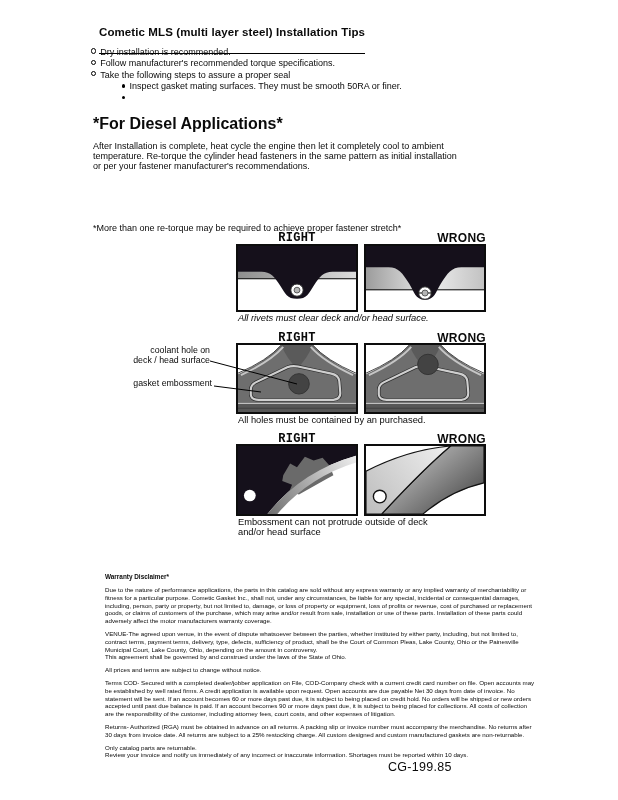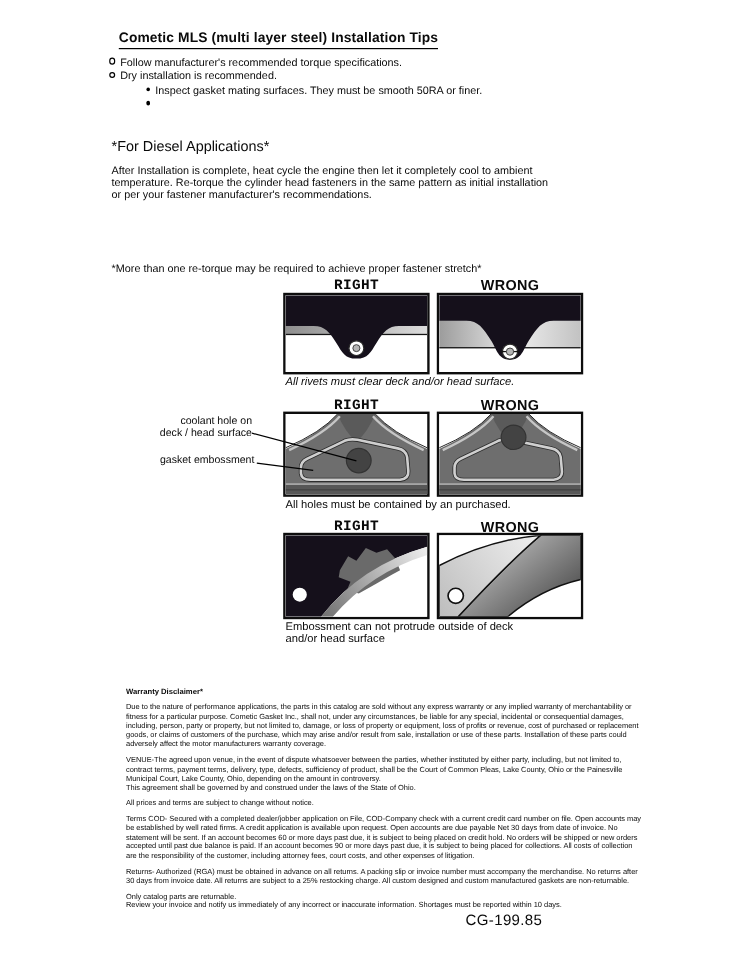--- a/index.html
+++ b/index.html
@@ -1,37 +1,37 @@
 <!DOCTYPE html>
 <html><head>
 <meta charset="utf-8">
 <style>
   html,body{margin:0;padding:0;}
   body{width:618px;height:800px;background:#ffffff;position:relative;overflow:hidden;
        font-family:"Liberation Sans","DejaVu Sans",sans-serif;color:#0a0a0a;}
   .abs{position:absolute;}
   
   .title{left:99px;top:26px;font-size:11.5px;font-weight:700;letter-spacing:.1px;
-         padding-bottom:2px;border-bottom:1.6px solid #000;margin:0;}
+         padding-bottom:15px;border-bottom:1.6px solid #000;margin:0;}
   
   .bullets{left:91px;top:47px;font-size:9px;line-height:11.4px;width:470px;}
   .b-row{white-space:nowrap;}
   .ring{display:inline-block;width:3.2px;height:3.2px;border:.9px solid #000;border-radius:50%;
         margin-right:4px;vertical-align:1.5px;}
   .dot{display:inline-block;width:3.4px;height:3.4px;background:#000;border-radius:50%;
        margin-right:4px;vertical-align:1.5px;}
   .sub{margin-left:31px;}
   
   .diesel{left:93px;top:115px;width:452px;}
-  .diesel h2{font-size:12px;font-weight:400;margin:0 0 9px 0;}
+  .diesel h2{font-size:16px;font-weight:700;margin:0 0 9px 0;}
   .diesel p{font-size:9px;line-height:9.9px;margin:0 0 9px 0;white-space:pre-line;}
   .diesel p.p2{margin-bottom:11px;}
   
   .hdr{width:122px;text-align:center;font-size:12px;font-weight:700;letter-spacing:.3px;}
-  .hL{left:236px;font-family:Liberation Mono, monospace;} .hR{left:364px;}
+  .hL{left:236px;font-family:Liberation Mono, monospace;} .hR{left:364px;text-align:right;}
   .h1{top:231px;} .h2{top:331px;} .h3{top:432px;}
   .panel{border:2px solid #0d0d0d;background:#fff;box-sizing:border-box;width:122px;}
   .pL{left:236px;} .pR{left:364px;}
   .p1{top:244px;height:68px;} .p2{top:343px;height:71px;} .p3{top:444px;height:72px;}
   .panel svg{display:block;width:100%;height:100%;}
   .cap{left:238px;font-size:9.3px;line-height:10px;white-space:pre-line;width:260px;}
   .c1{top:313px;font-style:italic;} .c2{top:415px;} .c3{top:517px;}
   .ann{font-size:8.8px;line-height:10px;text-align:right;white-space:pre-line;}
   .annHole{left:93px;top:345px;width:117px;}
   .annEmb{left:93px;top:378px;width:119px;}
@@ -42,22 +42,23 @@
   .legal p{font-size:6.2px;line-height:7.8px;margin:0 0 5px 0;white-space:pre-line;}
   
   .code{left:388px;top:760px;font-size:12.5px;letter-spacing:.3px;}
 </style>
 </head>
 <body>
 
 <h1 class="abs title">Cometic MLS (multi layer steel) Installation Tips</h1>
 
 <div class="abs bullets">
+  <div class="b-row"><span class="ring"></span><span>Dry installation is recommended.</span></div>
   <div class="b-row"><span class="ring"></span><span>Follow manufacturer's recommended torque specifications.</span></div>
-  <div class="b-row"><span class="ring"></span><span>Dry installation is recommended.</span></div>
+  <div class="b-row"><span class="ring"></span><span>Take the following steps to assure a proper seal</span></div>
   <div class="b-row sub"><span class="dot"></span><span>Inspect gasket mating surfaces.  They must be smooth 50RA or finer.</span></div>
   <div class="b-row sub"><span class="dot"></span></div>
 </div>
 
 <div class="abs diesel">
   <h2>*For Diesel Applications*</h2>
   <p class="p2">After Installation is complete, heat cycle the engine then let it completely cool to ambient
 temperature. Re-torque the cylinder head fasteners in the same pattern as initial installation
 or per your fastener manufacturer's recommendations.</p>
   <p>*More than one re-torque may be required to achieve proper fastener stretch*</p>

